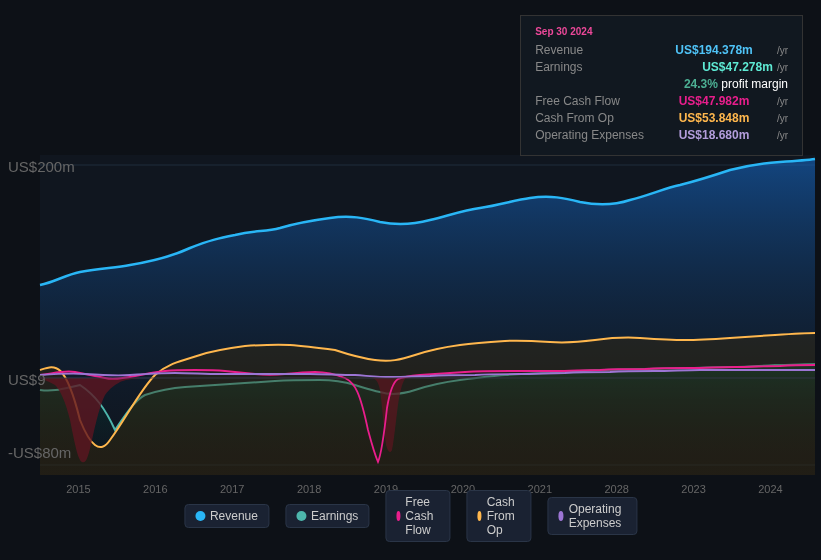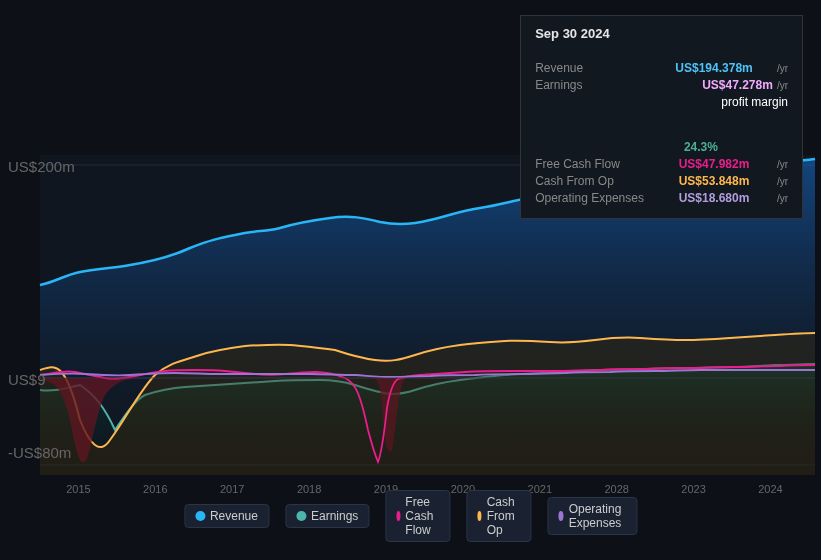--- a/index.html
+++ b/index.html
@@ -24,62 +24,61 @@
       position: absolute;
       top: 15px;
       right: 18px;
       background: #111820;
       border: 1px solid #333;
       padding: 10px 14px;
       min-width: 260px;
       z-index: 10;
     }
     .tooltip-date {
-      color: #e5e5e5;
-      font-size: 13px;
+      color: #ec4899;
+      font-size: 10px;
       font-weight: 600;
-      margin-bottom: 20px;
+      margin-bottom: 6px;
     }
     .tooltip-row {
       display: flex;
       justify-content: space-between;
       align-items: center;
       margin-bottom: 3px;
       font-size: 12px;
     }
     .tooltip-label {
       color: #888;
       min-width: 120px;
     }
     .tooltip-value {
       color: #4fc3f7;
       font-weight: 600;
       margin-right: 4px;
     }
-    .tooltip-value.earnings { color: #f0abfc; padding-left: 47px; }
+    .tooltip-value.earnings { color: #5eead4; padding-left: 47px; }
     .tooltip-value.fcf { color: #e91e8c; }
     .tooltip-value.cashop { color: #ffb74d; }
     .tooltip-value.opex { color: #b39ddb; }
     .tooltip-unit {
       color: #888;
       font-size: 10px;
     }
     .profit-margin-row {
       display: flex;
       justify-content: flex-end;
       margin-bottom: 3px;
       font-size: 12px;
     }
     .profit-margin-text {
       color: #fff;
     }
     .profit-margin-highlight {
       color: #4caf93;
       font-weight: 600;
-      margin-top: 45px;
     }
 
     
     .y-label {
       position: absolute;
       left: 8px;
       font-size: 15px;
       color: #666;
     }
 

